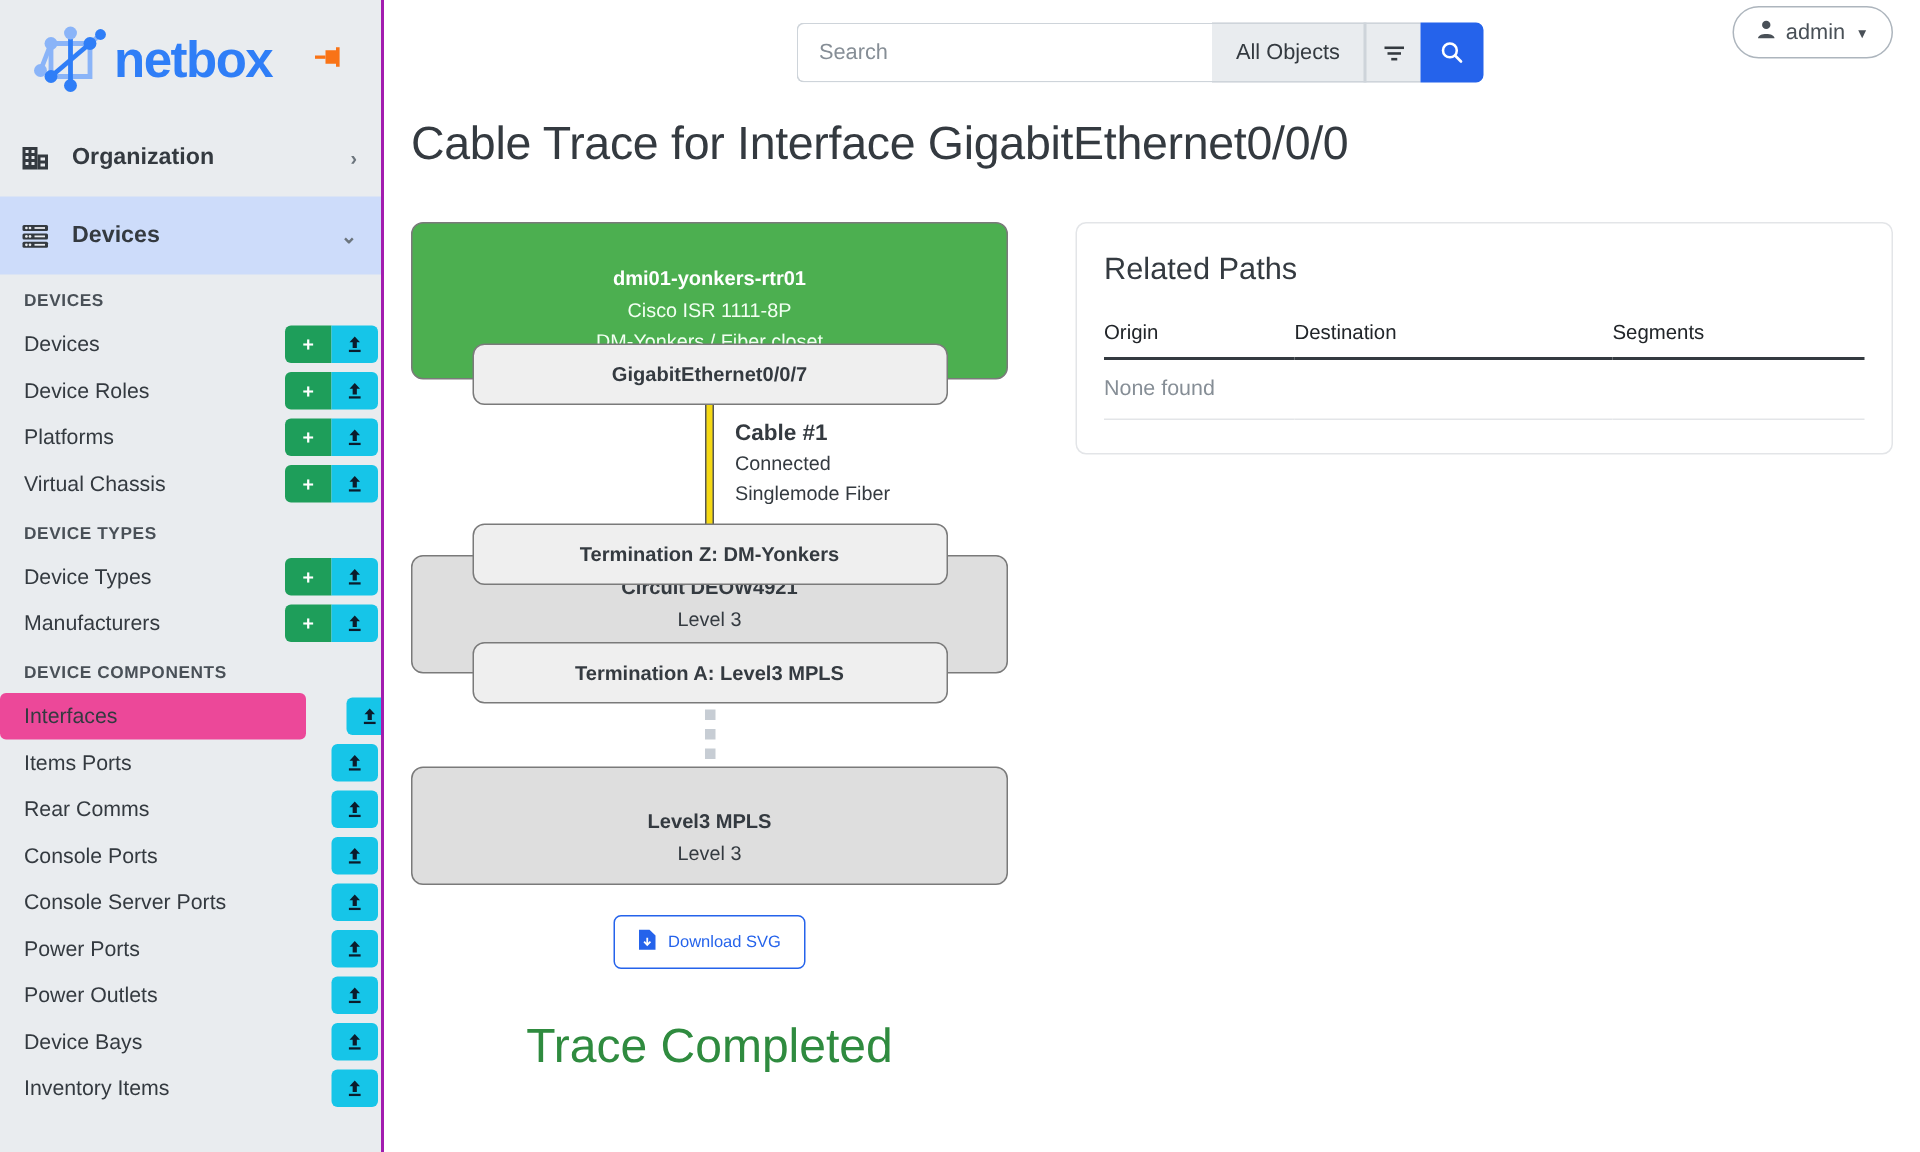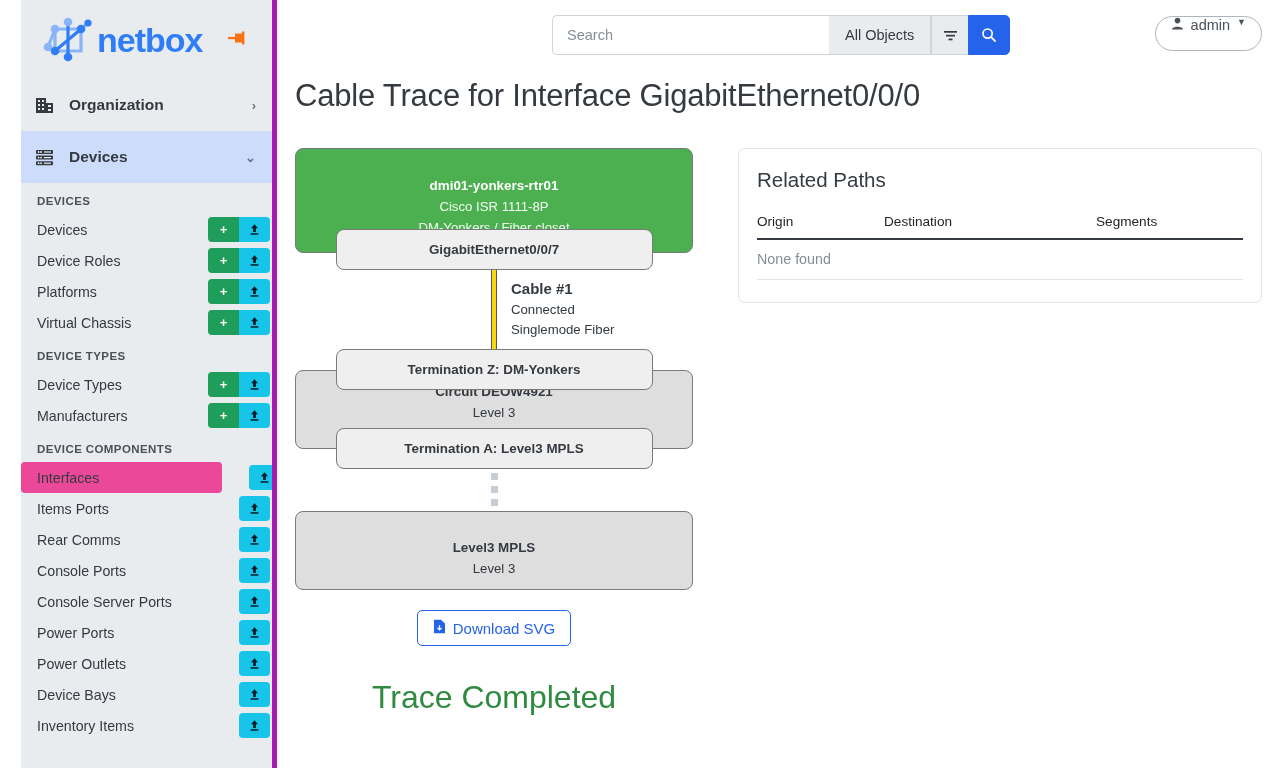--- a/index.html
+++ b/index.html
@@ -9,25 +9,24 @@
     background: #ffffff;
     overflow: hidden;
     color: #212529;
   }
   #app { display: flex; width: 1280px; height: 768px; }
 
   
   .sidebar {
     width: 256px; height: 768px;
     background: #e9ecef;
-    border-right: 5px solid #a21caf;
+    border-right: 2px solid #a21caf;
     flex: 0 0 256px;
     overflow: hidden;
     position: relative;
-    margin-left: 21px;
   }
   .brand {
     height: 79px;
     display: flex; align-items: center;
     padding: 0 16px 0 22px;
     position: relative;
   }
   .logo-mark { width: 50px; height: 46px; flex: 0 0 50px; }
   .logo-word {
     font-size: 34px; font-weight: 700; letter-spacing: -1px;
@@ -102,22 +101,22 @@
     width: 37px; background: #e9ecef;
     border: 1px solid #ced4da; border-left: 1px solid #ced4da; border-right: none;
     cursor: pointer;
   }
   .search-btn {
     width: 42px; background: #2563eb; border: 1px solid #2563eb;
     border-radius: 0 5px 5px 0;
     display: flex; align-items: center; justify-content: center; cursor: pointer;
   }
   .userbtn {
-    position: absolute; right: 18px; top: 16px;
-    display: flex; gap: 7px;
+    position: absolute; right: 18px; top: 4px;
+    display: flex; align-items: center; gap: 7px;
     height: 35px; padding: 0 15px;
     border: 1px solid #adb5bd; border-radius: 18px;
     font-size: 14.5px; color: #495057; cursor: pointer; background: #fff;
   }
 
   .page-title {
     font-size: 31px; font-weight: 400; color: #343a40;
     padding: 8px 0 0 18px; letter-spacing: -.2px;
   }
 
@@ -178,21 +177,21 @@
   .dot-seg i {
     position: absolute; left: 196px; width: 7px; height: 7px;
     background: #c7cdd4; display: block;
   }
 
   .dl-wrap { margin-top: 20px; width: 398px; display: flex; justify-content: center; }
   .dl-btn {
     display: inline-flex; align-items: center; gap: 7px;
     border: 1px solid #2563eb; border-radius: 5px;
     color: #2563eb; background: #fff;
-    font-size: 15px; padding: 8px 15px; cursor: pointer;
+    font-size: 11px; padding: 8px 15px; cursor: pointer;
     font-family: "Liberation Sans", sans-serif;
   }
   .trace-done {
     margin-top: 33px; width: 398px; text-align: center;
     color: #2f8b3f; font-size: 32px; font-weight: 400;
   }
 
   
   .card {
     border: 1px solid #e3e5e8; border-radius: 7px; background: #fff;

